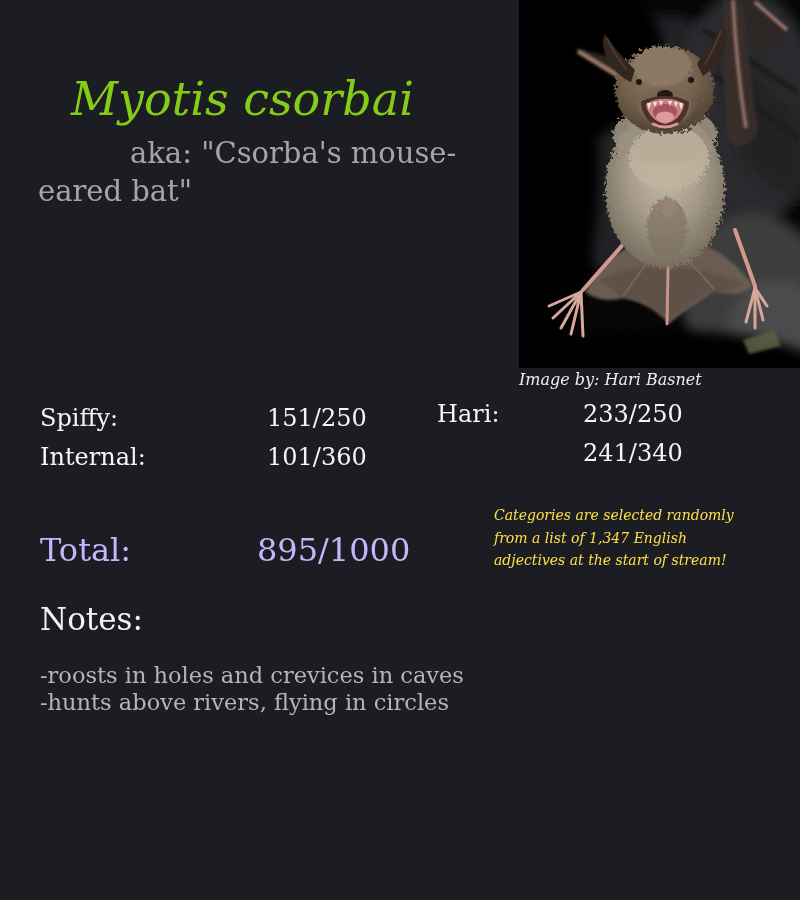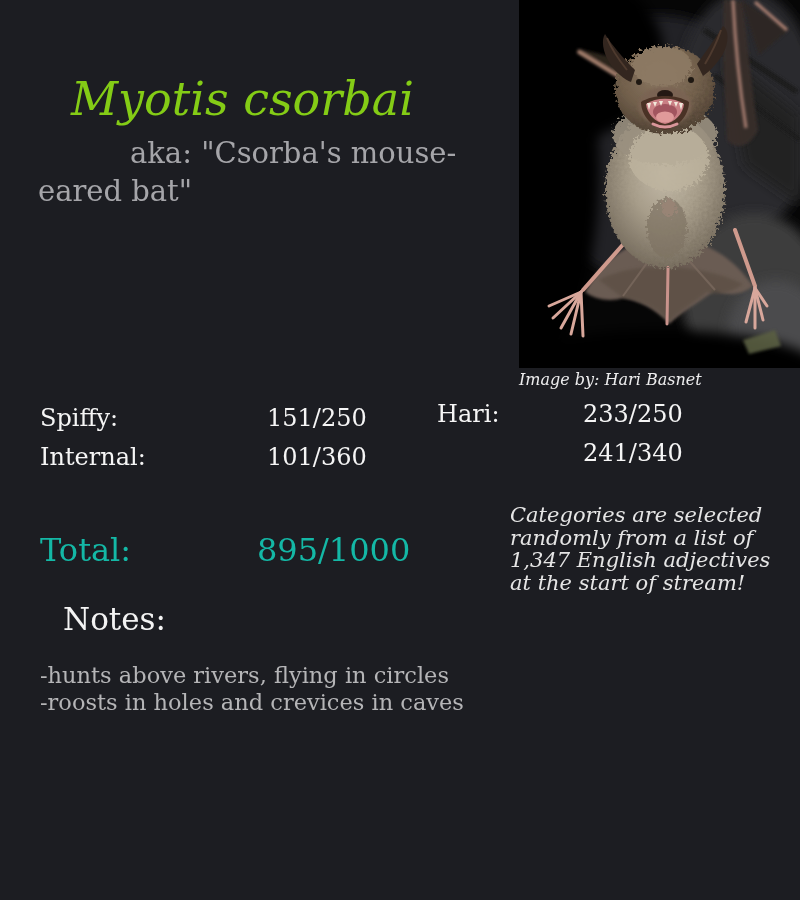--- a/index.html
+++ b/index.html
@@ -33,30 +33,30 @@
   .sl{left:40px;width:400px;}
   .sl .val{left:227px;}
   .sr{left:437px;width:340px;}
   .sr .val{left:146px;text-align:right;}
   .row-spiffy{top:404px;}
   .row-trivial{top:443px;}
   .row-shady{top:400px;}
   .row-internal{top:439px;}
   .total-row{
     position:absolute;left:40px;top:531px;width:420px;
-    font-size:32px;color:#14b8a6;
+    font-size:32px;color:#c4b5fd;
   }
   .total-row .val{position:absolute;left:217px;top:0;white-space:nowrap;}
   .cat-note{
     position:absolute;left:494px;top:504px;width:268px;
-    font-style:italic;font-size:21px;line-height:22.5px;color:#e5e5e5;margin-left:16px;
+    font-style:italic;font-size:14px;line-height:22.5px;color:#fde047;
   }
   .notes-heading{
     position:absolute;left:40px;top:601px;
-    font-size:31px;color:#f3f3f3;margin-left:23px;
+    font-size:31px;color:#f3f3f3;
   }
   .notes-list{
     position:absolute;left:40px;top:662px;width:460px;
     font-size:22.5px;line-height:27px;color:#b5b5b7;
   }
   .note-item{display:block;}
 </style>
 </head>
 <body>
 
@@ -206,17 +206,17 @@
   <div class="total-row">
     <span class="lab">Total:</span>
     <span class="val">895/1000</span>
   </div>
 
   <div class="cat-note">Categories are selected randomly from a list of 1,347 English adjectives at the start of stream!</div>
 
   <div class="notes-heading">Notes:</div>
 
   <div class="notes-list">
+    <span class="note-item">-roosts in holes and crevices in caves</span>
     <span class="note-item">-hunts above rivers, flying in circles</span>
-    <span class="note-item">-roosts in holes and crevices in caves</span>
   </div>
 
 </div>
 
 </body></html>

